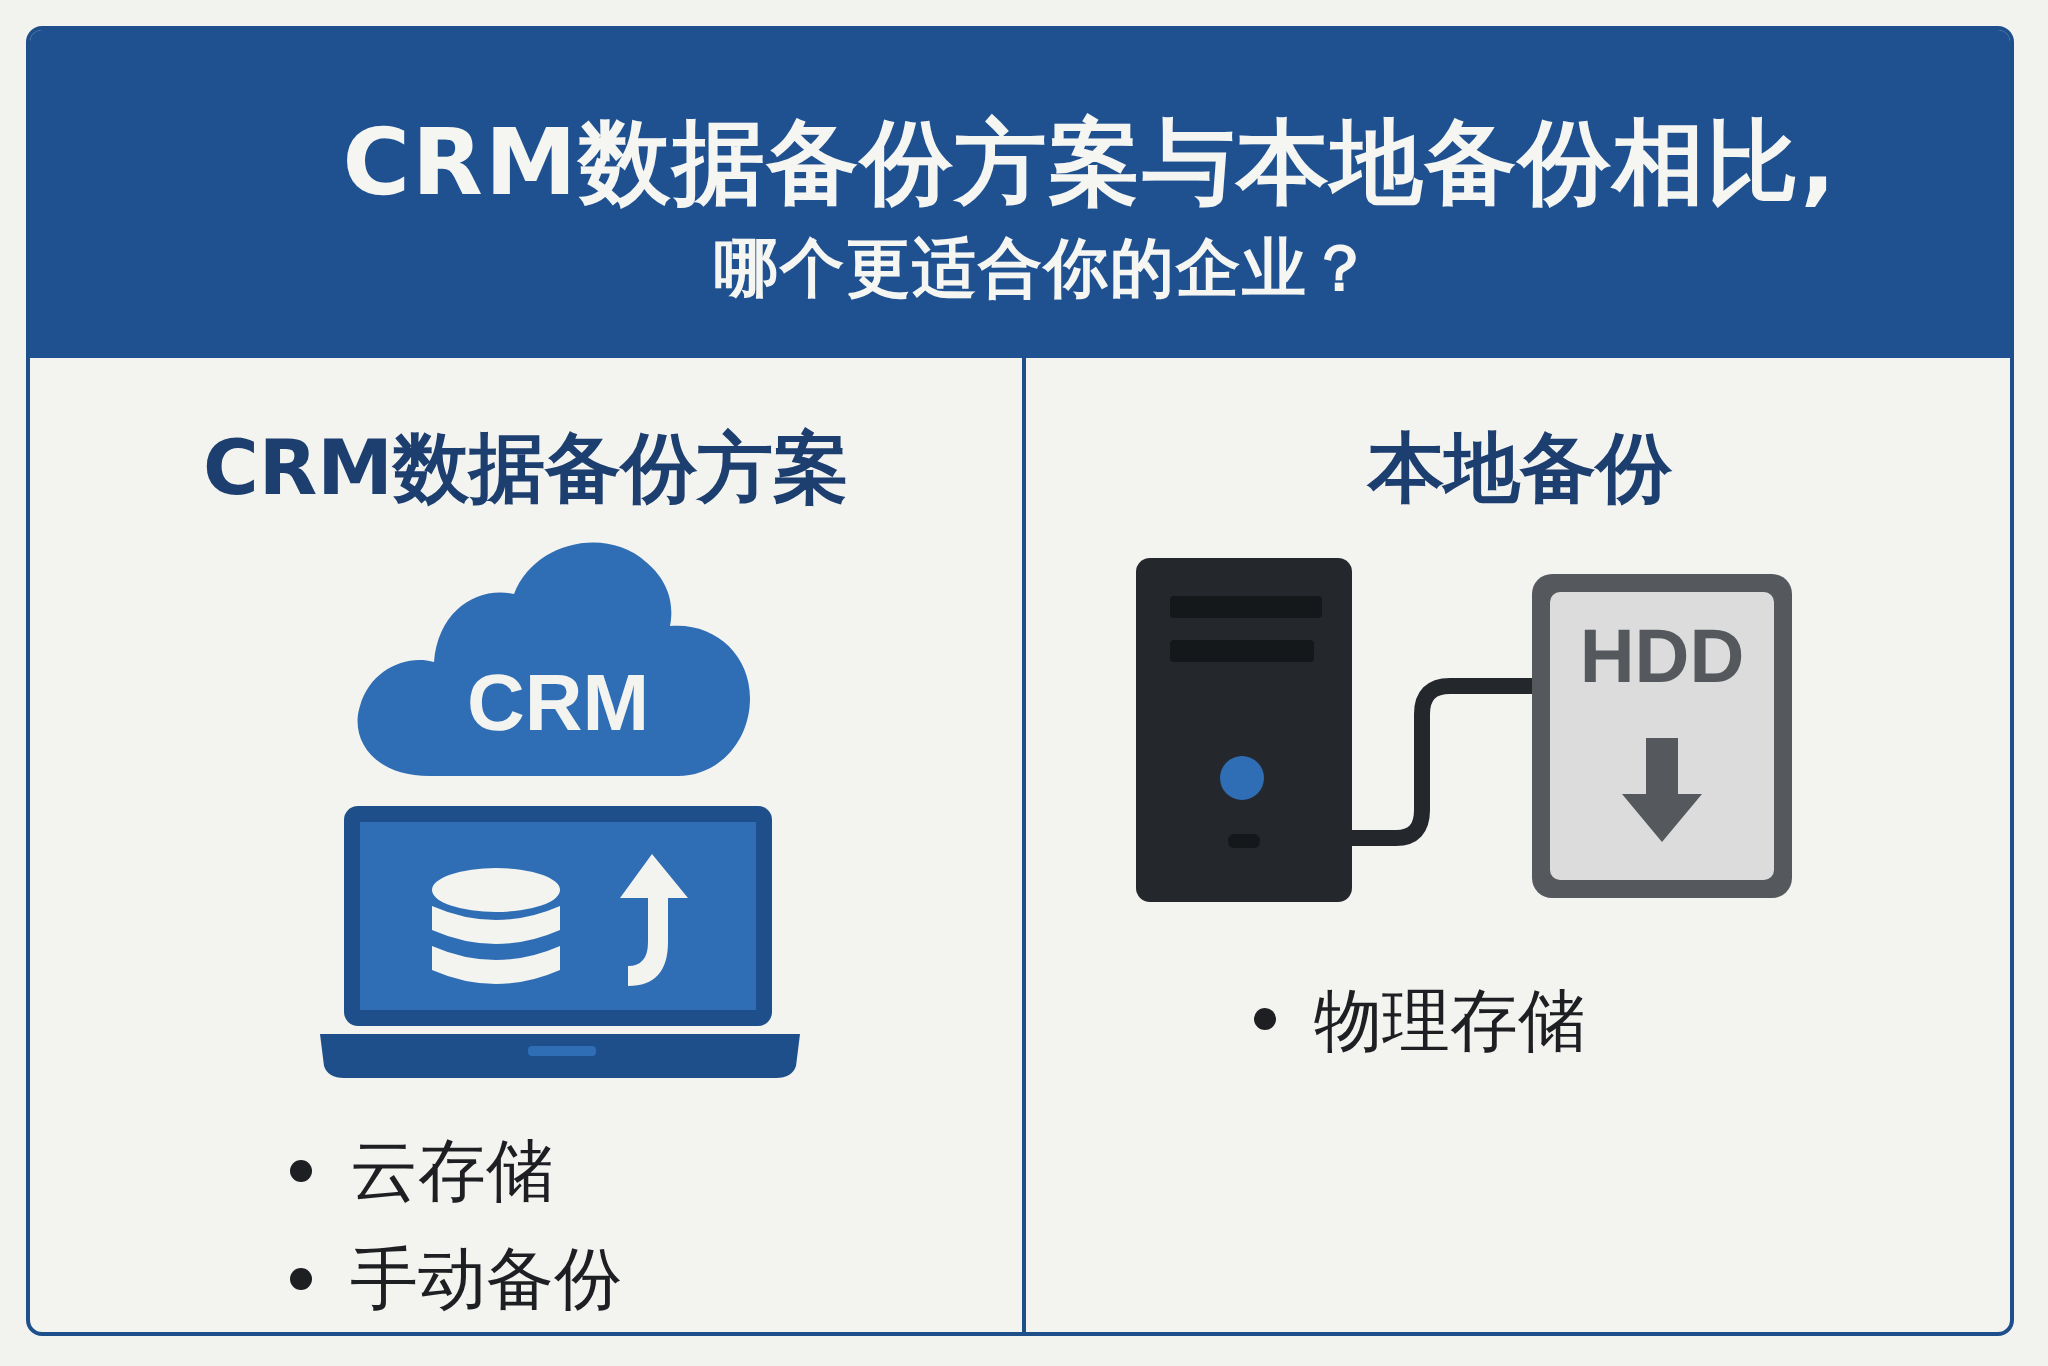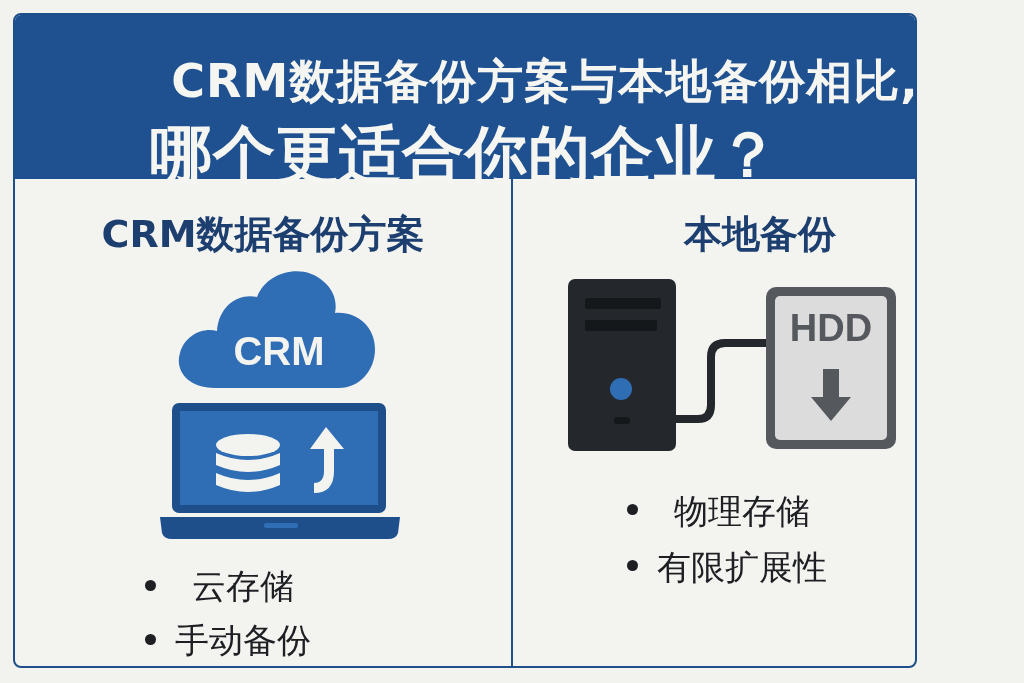--- a/index.html
+++ b/index.html
@@ -1,36 +1,36 @@
 <!DOCTYPE html>
 <html><head>
 <meta charset="utf-8">
 <style>
   html, body { margin:0; padding:0; }
   body {
     width:1024px; height:683px; background:#f2f2ef; position:relative; overflow:hidden;
     font-family:"DejaVu Sans", "Liberation Sans", sans-serif;
   }
   .frame {
-    position:absolute; left:13px; top:13px; width:904px; height:655px;
+    position:absolute; left:13px; top:13px; width:994px; height:655px;
     border:2px solid #1f4f8a; border-radius:8px; background:#f3f3f0; box-sizing:border-box; overflow:hidden;padding-left:45px;
   }
   .header {
     position:absolute; left:0; top:0; width:100%; height:164px; background:#1f5190;
     color:#f5f5f2; font-weight:bold; text-align:center; box-sizing:border-box;
   }
   .header .line1 { position:absolute; left:80px; top:36px; width:900px; font-size:46px; letter-spacing:1px; white-space:nowrap; }
-  .header .line2 { position:absolute; left:0; top:98px; width:100%; font-size:62px; letter-spacing:1px; white-space:nowrap; }
+  .header .line2 { position:absolute; left:12px; top:98px; width:100%; font-size:32px; letter-spacing:1px; white-space:nowrap; }
   .divider { position:absolute; left:496px; top:164px; width:2px; height:491px; background:#1f4f8a; }
   .panel { position:absolute; top:164px; height:491px;text-decoration:underline; }
   .panel.left { left:0; width:496px; }
   .panel.right { left:498px; width:494px; }
   .panel-title { position:absolute; top:30px; width:100%; text-align:center; font-size:38px; font-weight:bold; color:#1c3f70; }
   .bullets { position:absolute; list-style:none; margin:0; padding:0; }
-  .bullets li { font-size:34px; color:#1d1f22; height:50px; line-height:50px; position:relative; padding-left:32px; white-space:nowrap;text-align:center; }
+  .bullets li { font-size:34px; color:#1d1f22; height:50px; line-height:50px; position:relative; padding-left:32px; white-space:nowrap; }
   .bullets li::before { content:""; position:absolute; left:2px; top:21px; width:11px; height:11px; border-radius:50%; background:#1d1f22; }
   .left .bullets { left:128px; top:380px; }
   .left .bullets li { height:54px; line-height:54px; }
   .right .bullets { left:112px; top:304px; }
   .right .bullets li { height:56px; line-height:56px; }
   svg { position:absolute; }
 </style>
 </head>
 <body>
 
@@ -91,16 +91,15 @@
       <g>
         <rect x="198" y="8" width="130" height="162" rx="10" fill="#55595e"></rect>
         <rect x="207" y="17" width="112" height="144" rx="5" fill="#dcdcdc"></rect>
         <text x="263" y="62" text-anchor="middle" font-family="Liberation Sans, sans-serif" font-weight="bold" font-size="38" fill="#55595e">HDD</text>
         <path d="M255 90 L271 90 L271 118 L283 118 L263 142 L243 118 L255 118 Z" fill="#55595e"></path>
       </g>
     </svg>
 
     <ul class="bullets">
       <li>物理存储</li>
-      <li>有限扩展性</li>
     </ul>
   </div>
 </div>
 
 </body></html>

